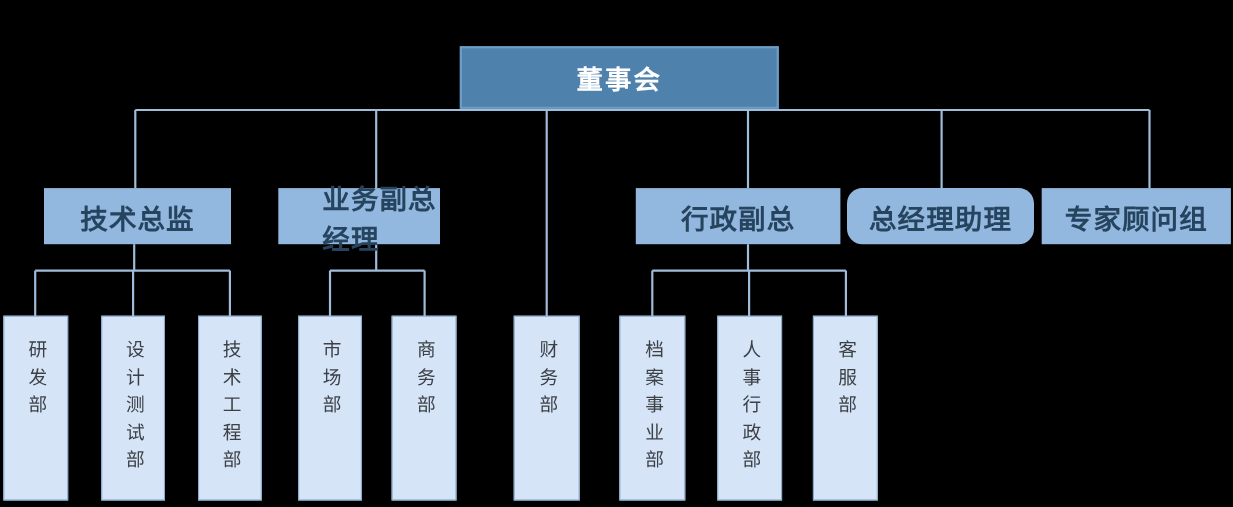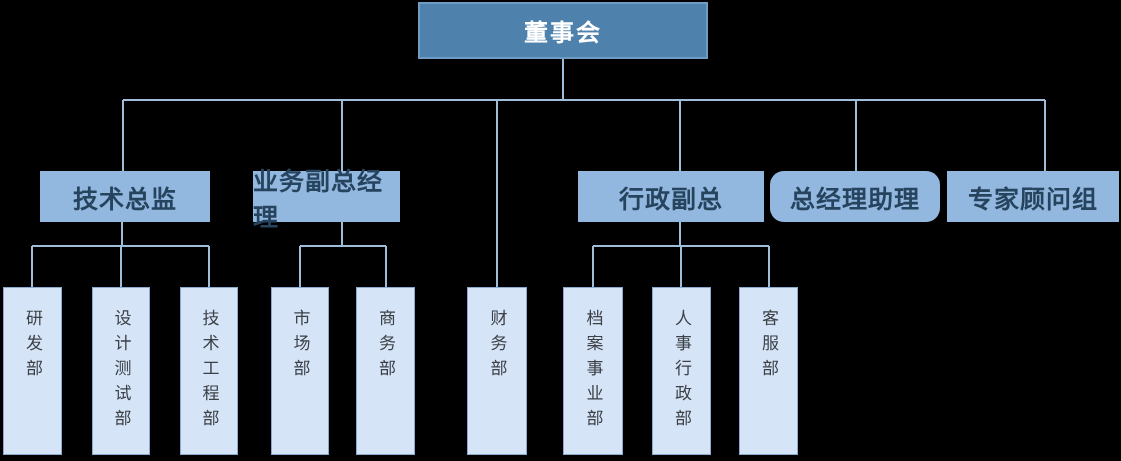--- a/index.html
+++ b/index.html
@@ -23,21 +23,21 @@
     font-family:"Liberation Sans","DejaVu Sans",sans-serif;
     overflow:hidden;
   }
   #connectors{position:absolute;left:0;top:0;width:1121px;height:461px;}
   #connectors line{stroke:var(--connector);stroke-width:2;}
   .node{position:absolute;box-sizing:border-box;display:flex;align-items:center;justify-content:center;}
   .node-root{
     background:var(--root-fill);
     border:2px solid var(--root-border);
     color:var(--root-text);
-    font-size:24px;font-weight:bold;letter-spacing:2px;
+    font-size:24px;font-weight:bold;letter-spacing:2px;margin-top:40px;
   }
   .node-l2{
     background:var(--level2-fill);
     color:var(--level2-text);
     font-size:25px;font-weight:bold;letter-spacing:1px;
   }
   .node-l3{
     background:var(--level3-fill);
     border:1.5px solid var(--level3-border);
     color:var(--level3-text);
@@ -90,21 +90,21 @@
     </g>
   </svg>
 
   <div class="node node-root" style="left:418px;top:2px;width:290px;height:57px;">
     <span>董事会</span>
   </div>
 
   <div class="node node-l2" style="left:40px;top:171px;width:170px;height:51px;">
     <span>技术总监</span>
   </div>
-  <div class="node node-l2" style="left:253px;top:171px;width:147px;height:51px;">
+  <div class="node node-l2" style="left:253px;top:171px;width:147px;height:51px;padding-left:40px;">
     <span>业务副总经理</span>
   </div>
   <div class="node node-l2" style="left:578px;top:171px;width:186px;height:51px;font-family:Liberation Serif, serif;">
     <span>行政副总</span>
   </div>
   <div class="node node-l2" style="left:770px;top:171px;width:170px;height:51px;border-radius:14px;">
     <span>总经理助理</span>
   </div>
   <div class="node node-l2" style="left:947px;top:171px;width:172px;height:51px;">
     <span>专家顾问组</span>

